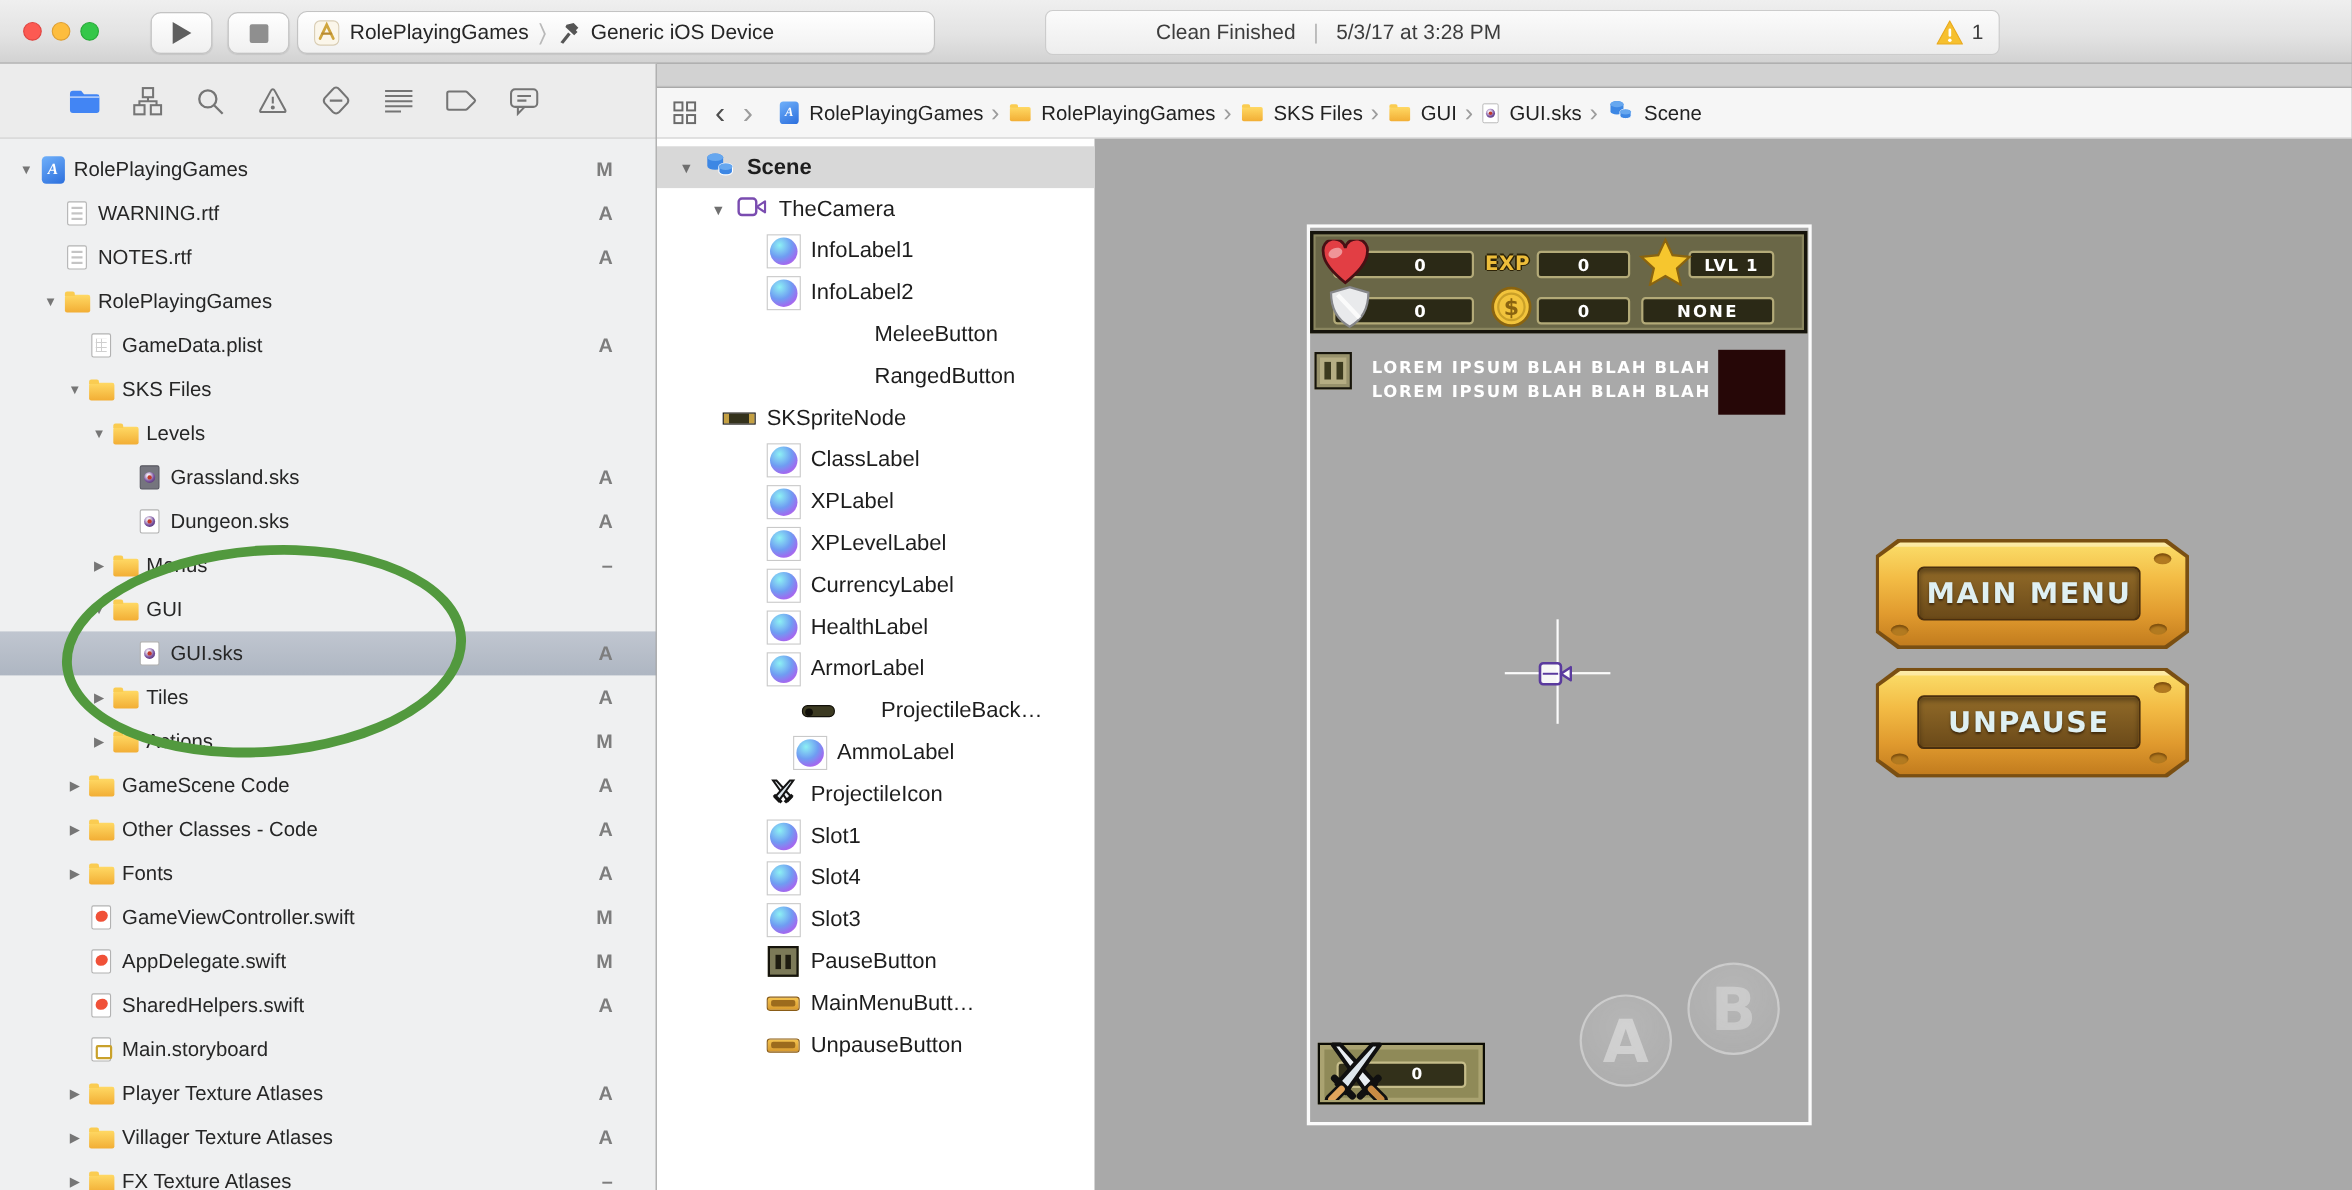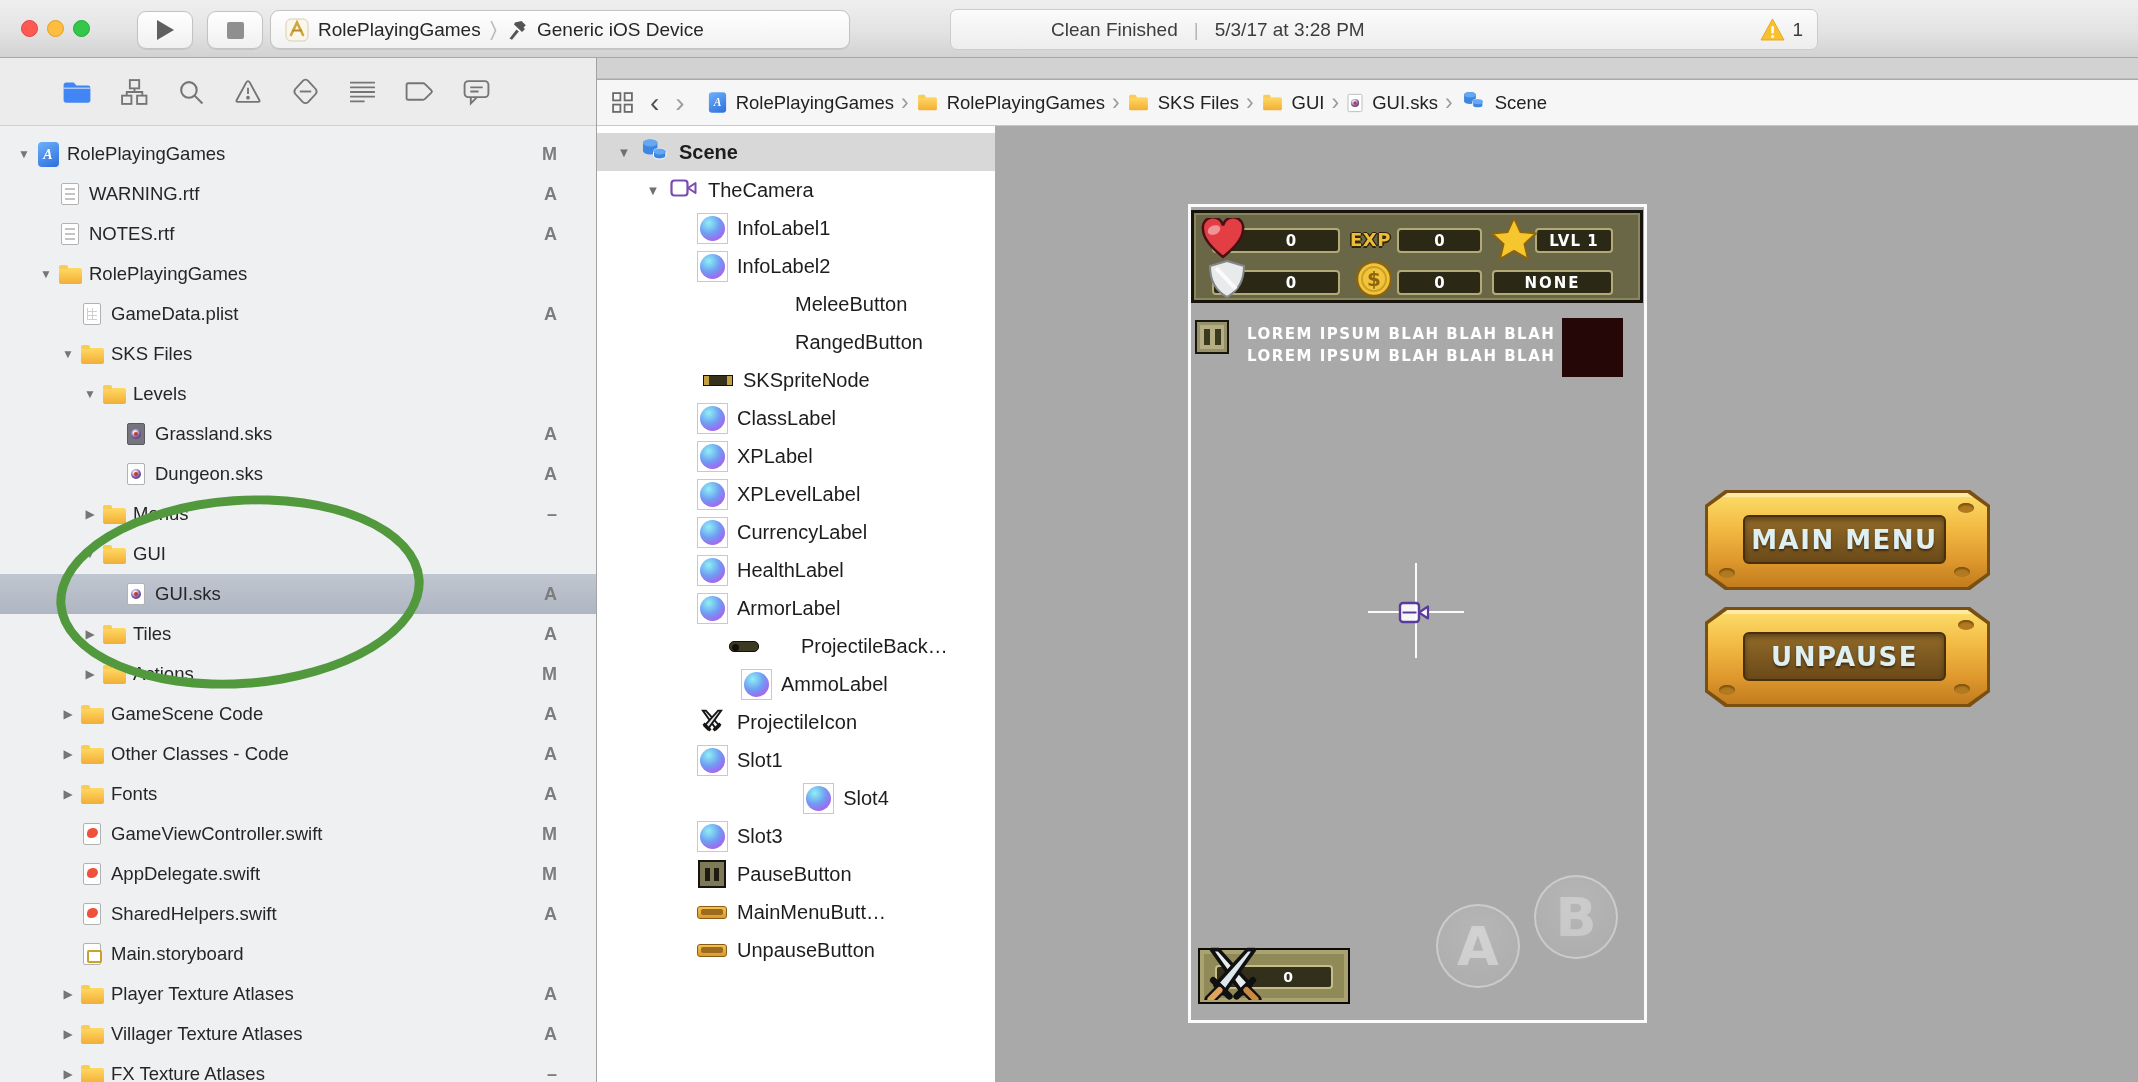--- a/index.html
+++ b/index.html
@@ -580,21 +580,21 @@
               </span>
               <span class="sc-label">MeleeButton</span>
             </div>
             <div class="sc-row" style="padding-left: 130px;">
               <span class="sc-disc"></span>
               <span class="sc-icslot">
                 <span class="ic ic-none"></span>
               </span>
               <span class="sc-label">RangedButton</span>
             </div>
-            <div class="sc-row" style="padding-left: 78px;">
+            <div class="sc-row" style="padding-left: 32px;">
               <span class="sc-disc"></span>
               <span class="sc-icslot">
                 <span class="ic ic-barsprite"></span>
               </span>
               <span class="sc-label">SKSpriteNode</span>
             </div>
             <div class="sc-row" style="padding-left: 72px;">
               <span class="sc-disc"></span>
               <span class="sc-icslot">
                 <span class="ic ic-spherebox">
@@ -650,21 +650,21 @@
             </div>
             <div class="sc-row" style="padding-left: 72px; gap: 32px;">
               <span class="sc-disc"></span>
               <span class="sc-icslot">
                 <span class="ic ic-projback">
                   <i></i>
                 </span>
               </span>
               <span class="sc-label">ProjectileBack…</span>
             </div>
-            <div class="sc-row" style="padding-left: 72px; margin-left: 44px;">
+            <div class="sc-row" style="padding-left: 96px;">
               <span class="sc-disc"></span>
               <span class="sc-icslot">
                 <span class="ic ic-spherebox">
                   <i class="sphere"></i>
                 </span>
               </span>
               <span class="sc-label">AmmoLabel</span>
             </div>
             <div class="sc-row" style="padding-left: 72px;">
               <span class="sc-disc"></span>
@@ -680,21 +680,21 @@
             </div>
             <div class="sc-row" style="padding-left: 72px;">
               <span class="sc-disc"></span>
               <span class="sc-icslot">
                 <span class="ic ic-spherebox">
                   <i class="sphere"></i>
                 </span>
               </span>
               <span class="sc-label">Slot1</span>
             </div>
-            <div class="sc-row" style="padding-left: 72px; justify-content: center;">
+            <div class="sc-row" style="padding-left: 72px;">
               <span class="sc-disc"></span>
               <span class="sc-icslot">
                 <span class="ic ic-spherebox">
                   <i class="sphere"></i>
                 </span>
               </span>
               <span class="sc-label">Slot4</span>
             </div>
             <div class="sc-row" style="padding-left: 72px;">
               <span class="sc-disc"></span>

